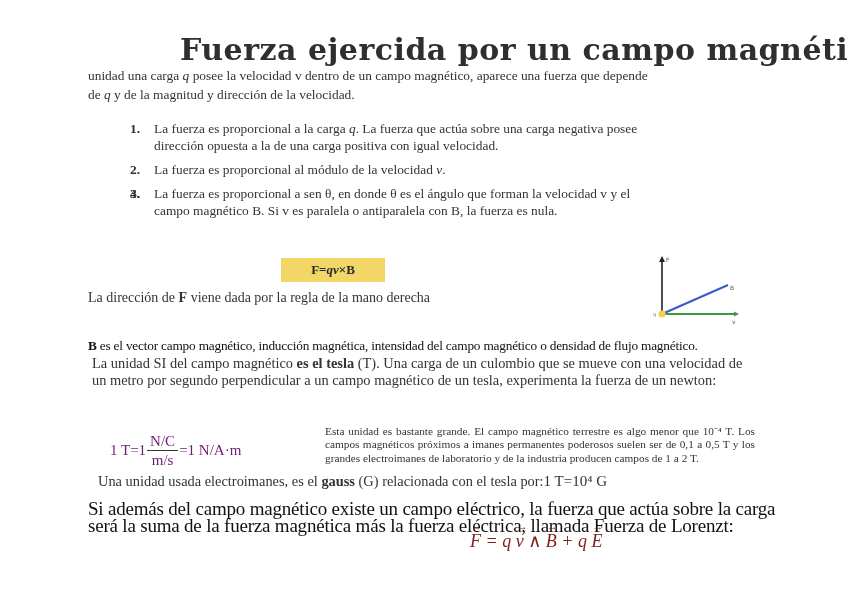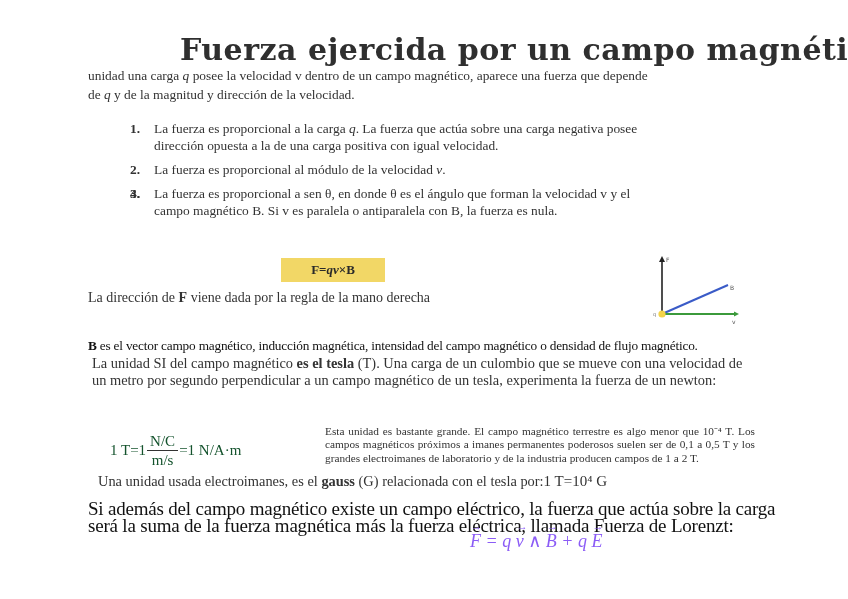--- a/index.html
+++ b/index.html
@@ -38,41 +38,41 @@
     .b-def {
       left: 88px; top: 338px; font-family: "Liberation Serif", serif; font-size: 13.3px; color: #111;
       white-space: nowrap; letter-spacing: -0.2px;
     }
     .tesla-text {
       left: 92px; top: 355px; width: 660px; font-family: "Liberation Serif", serif; font-size: 14.4px;
       line-height: 16.5px; color: #333;
     }
     .tesla-text b { font-weight: bold; }
     .eq1 {
-      left: 110px; top: 424px; font-family: "Liberation Serif", serif; font-size: 15px; color: #14532d;
+      left: 110px; top: 424px; font-family: "Liberation Serif", serif; font-size: 15px; color: #701a75;
       display: flex; align-items: center; white-space: nowrap;
     }
     .frac { display: inline-flex; flex-direction: column; align-items: center; margin: 8px 1px; }
     .frac .top { border-bottom: 1px solid #333; padding: 0 3px; line-height: 18px; }
     .frac .bot { line-height: 18px; font-size: 15px; }
     .note {
       left: 325px; top: 410px; width: 430px; font-family: "Liberation Serif", serif; font-size: 11.3px;
       line-height: 13.3px; color: #333; text-align: justify; margin-top: 15px;
     }
     .gauss {
       left: 98px; top: 473px; font-family: "Liberation Serif", serif; font-size: 14.4px; color: #333; white-space: nowrap;
     }
     .gauss b { font-weight: bold; }
     .gauss .rel { font-size: 15px; }
     .lorentz {
       left: 88px; top: 500px; width: 690px; font-family: "Liberation Serif", serif; font-size: 19px;
       line-height: 17px; color: #111; letter-spacing: -0.2px;
     }
     .lorentz-eq {
-      left: 470px; top: 530px; font-family: "Liberation Serif", serif; font-size: 18px; font-style: italic; color: #8b5cf6;
+      left: 470px; top: 530px; font-family: "Liberation Serif", serif; font-size: 18px; font-style: italic; color: #7f1d1d;
       white-space: nowrap;
     }
     .vec { position: relative; display: inline-block; }
     .vec::before {
       content: "\2192"; position: absolute; left: 1px; top: -11px; font-size: 11px; font-style: normal;
     }
   </style>
 </head>
 <body>
 

